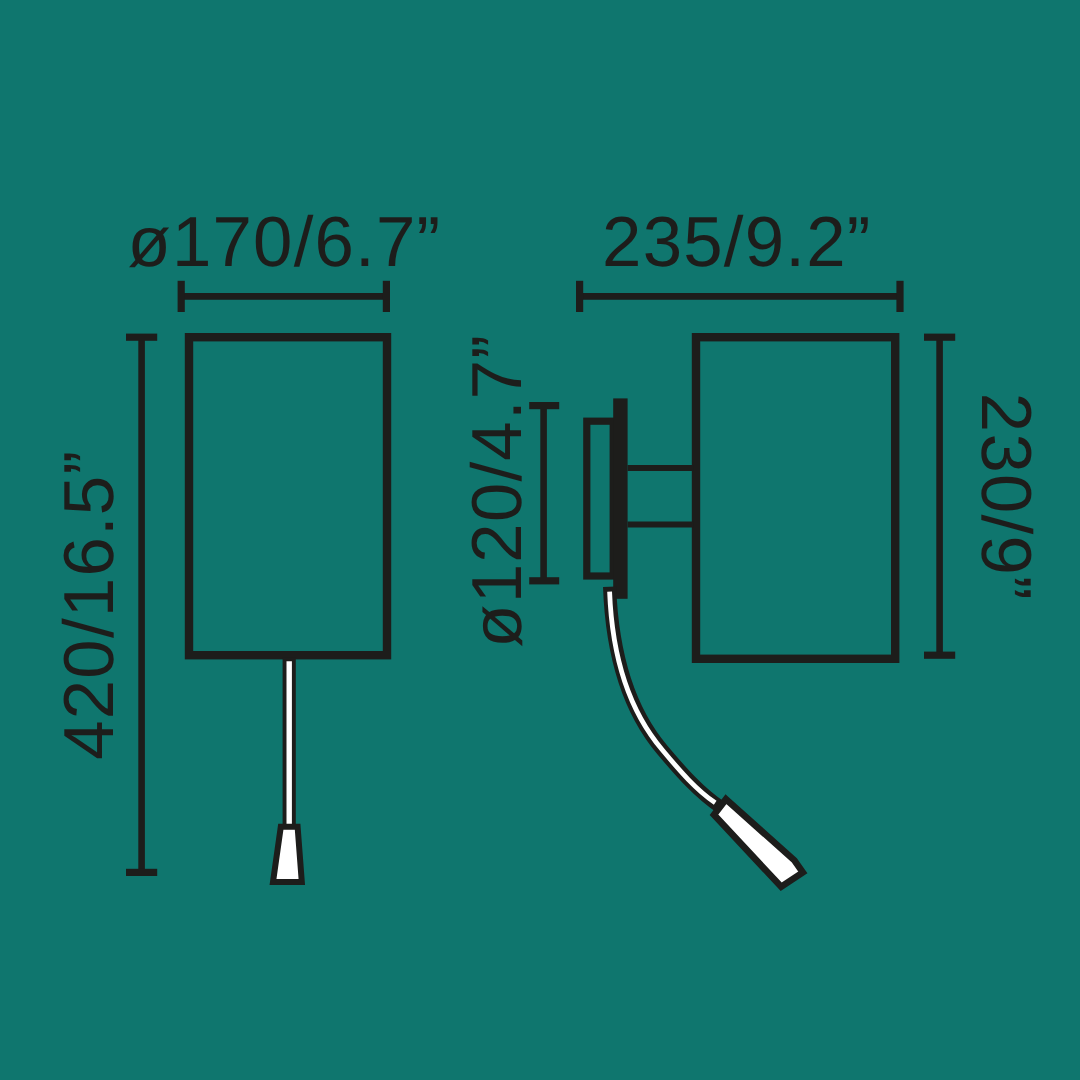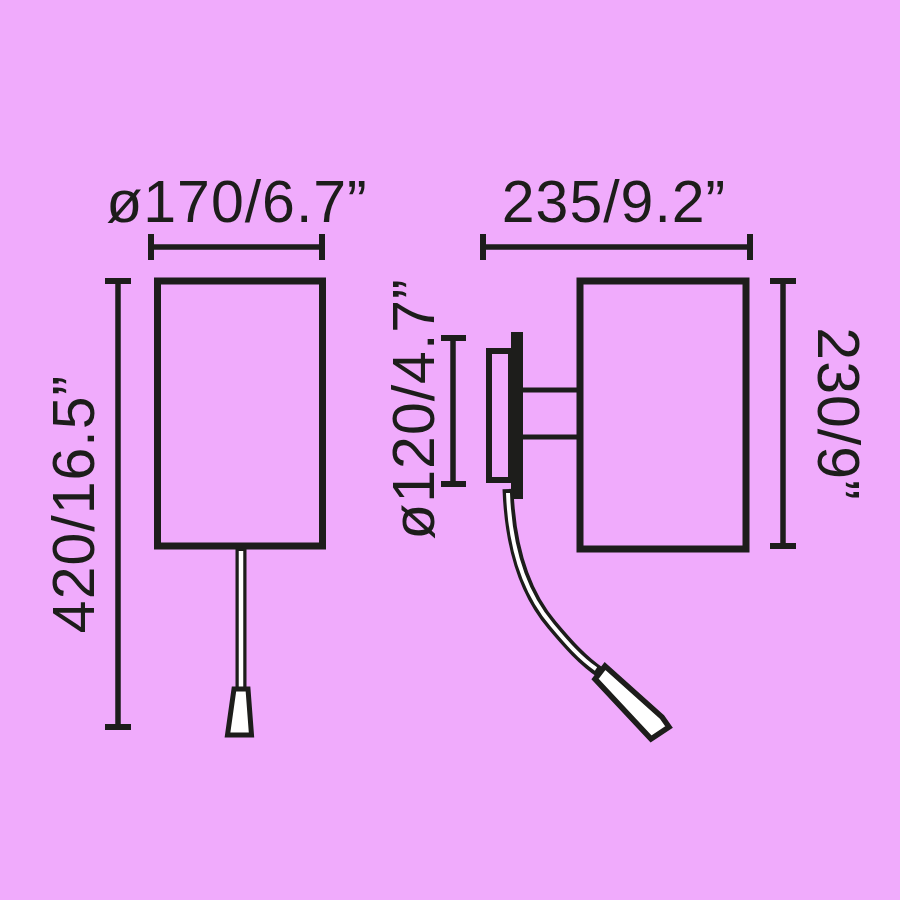--- a/index.html
+++ b/index.html
@@ -4,21 +4,21 @@
 <style>
   html, body {
     margin: 0;
     padding: 0;
     background: #ffffff;
   }
   .stage {
     position: relative;
     width: 900px;
     height: 900px;
-    background: #f0abfc;
+    background: #0f766e;
     overflow: hidden;
   }
   svg { display: block; }
   text {
     font-family: "Liberation Sans", sans-serif;
     font-size: 59px;
     letter-spacing: 1px;
     fill: #1d1d1b;
     text-anchor: middle;
   }

